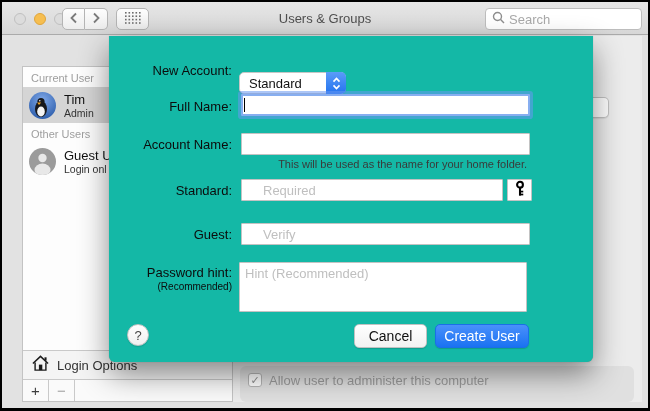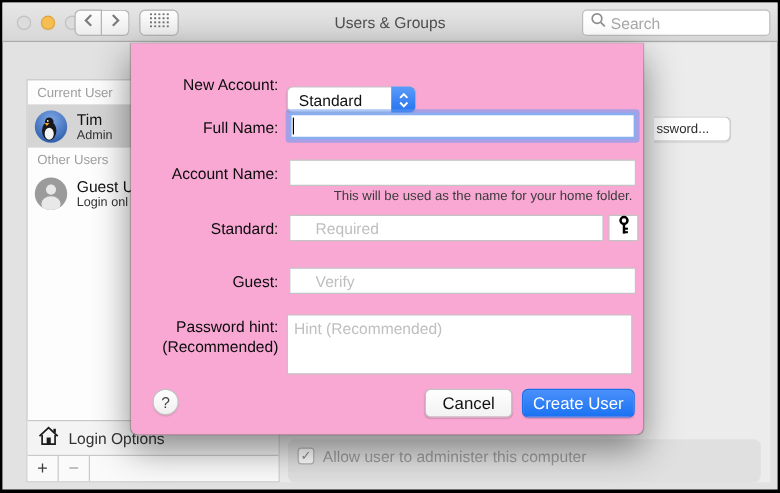--- a/index.html
+++ b/index.html
@@ -97,32 +97,32 @@
   .pm-bar { border-top:1px solid #c9c9c9; height:22px; display:flex; background:#fafafa; }
   .pm-btn {
     width:26px; height:100%; border-right:1px solid #c9c9c9;
     display:flex; align-items:center; justify-content:center;
     font-size:15px; color:#3c3c3c;
   }
   .pm-btn.minus { color:#a3a3a3; }
 
   
   .sheet {
-    position:absolute; left:107px; top:34px; width:427px; height:326px;
-    background:#f9a8d4; border-radius:0 0 6px 6px;
+    position:absolute; left:107px; top:34px; width:484px; height:326px;
+    background:#14b8a6; border-radius:0 0 6px 6px;
     box-shadow:0 12px 30px rgba(0,0,0,.45), 0 0 1px rgba(0,0,0,.3);
     z-index:10;
   }
   .sheet .lbl {
     position:absolute; left:0; width:123px; text-align:right;
     font-size:13px; color:#0c0c0c;
   }
   .sheet .sublbl {
     position:absolute; left:0; width:123px; text-align:right;
-    font-size:13px; color:#0c0c0c;
+    font-size:10px; color:#0c0c0c;
   }
   .txtfield {
     position:absolute; left:132px; height:22px; background:#fff;
     border:1px solid #c3c3c3; font-size:13px; color:#111; padding:0 21px;
     font-family:"Liberation Sans","DejaVu Sans",sans-serif; outline:none; border-radius:1px;
   }
   .txtfield::placeholder, .txtarea::placeholder { color:#bfbfbf; }
   .txtfield.focused {
     border:2px solid #87aef0;
     box-shadow:0 0 0 3px rgba(104,152,240,.55);

